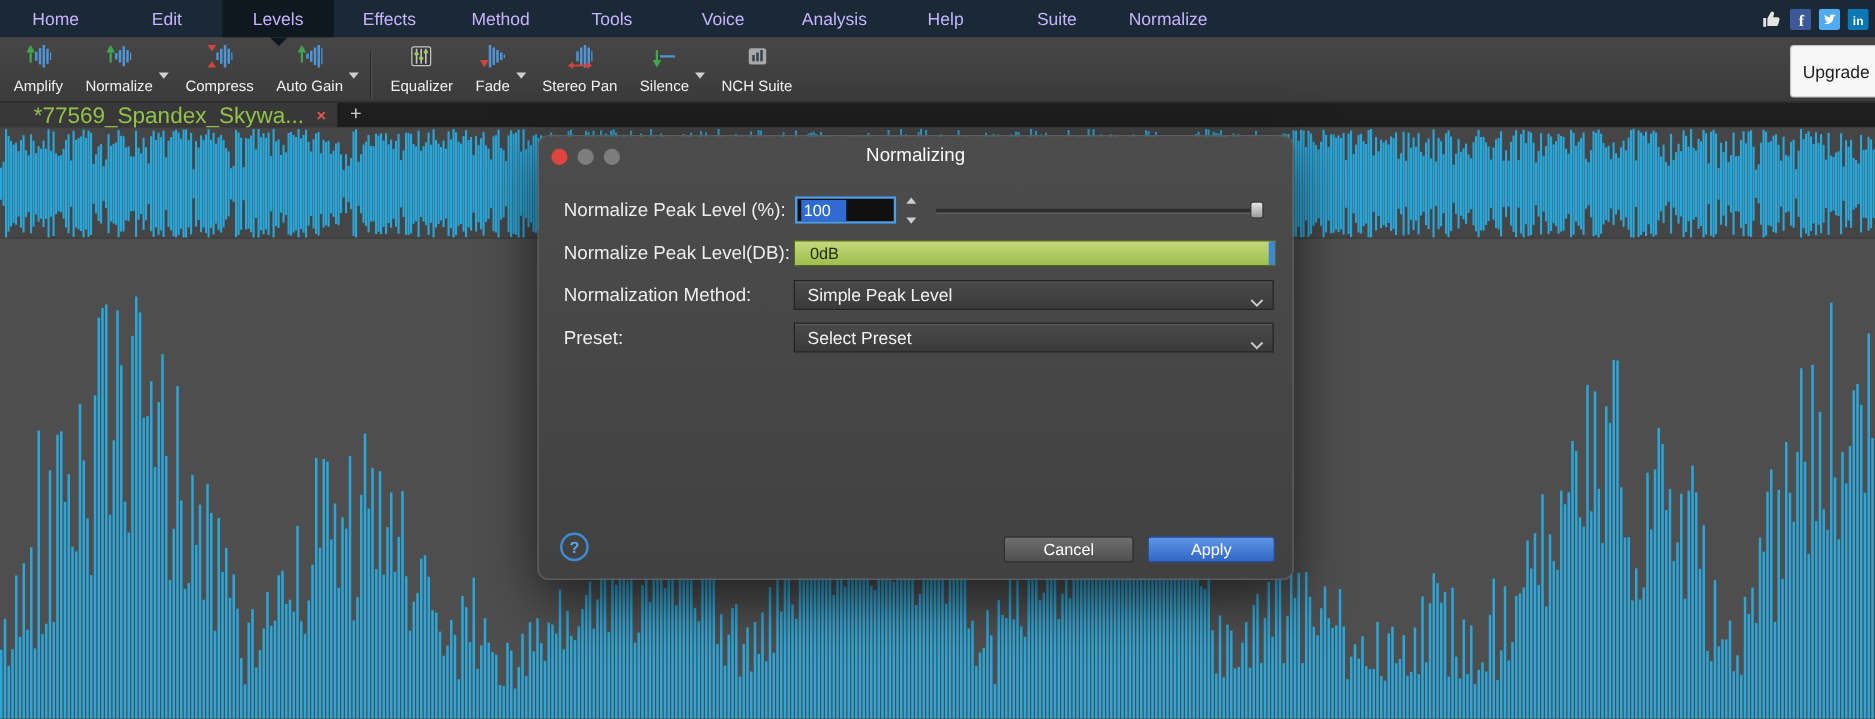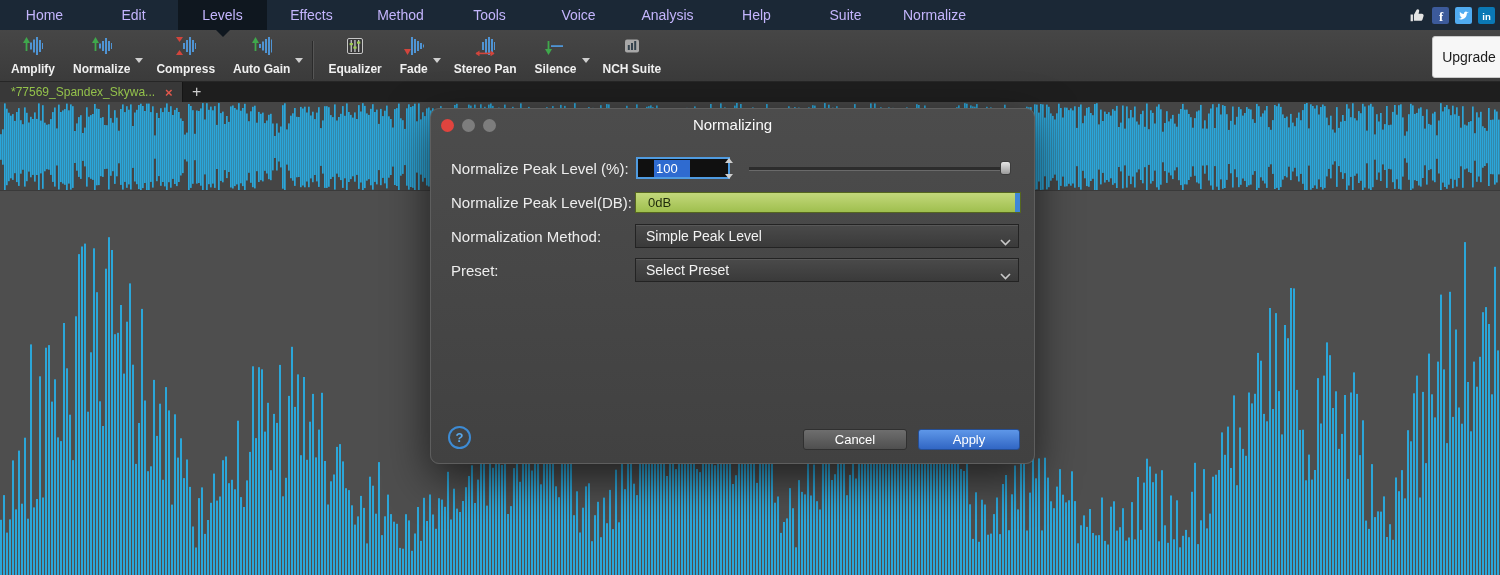--- a/index.html
+++ b/index.html
@@ -10,50 +10,50 @@
   .menubar{position:relative;height:30px;background:#1b2836;display:flex;align-items:stretch;}
   .menu-items{display:flex;}
   .menu-item{width:89px;text-align:center;line-height:30px;font-size:14px;color:#c4b5fd;cursor:pointer;white-space:nowrap;}
   .menu-item.active{background:#0f171f;}
   .social{position:absolute;right:5px;top:0;height:30px;display:flex;align-items:center;gap:6px;}
   .soc{width:17px;height:17px;display:inline-flex;align-items:center;justify-content:center;cursor:pointer;}
 
   
   .toolbar{position:relative;height:52px;background:linear-gradient(#464646,#3b3b3b);border-bottom:1px solid #262626;display:flex;align-items:center;padding-left:2px;box-sizing:border-box;}
   .notch{position:absolute;top:0;left:216px;width:0;height:0;border-left:7px solid transparent;border-right:7px solid transparent;border-top:7px solid #0f171f;}
-  .toolbar-buttons{display:flex;align-items:flex-end;font-weight:bold;}
+  .toolbar-buttons{display:flex;align-items:flex-end;}
   .tool{display:flex;flex-direction:column;align-items:center;gap:2px;padding:3px 9px;cursor:pointer;}
   .tool .tlabel{font-size:12px;color:#f0f0f0;white-space:nowrap;}
   .caret{width:0;height:0;border-left:4px solid transparent;border-right:4px solid transparent;border-top:5px solid #cfcfcf;margin:10px 4px 0 -4px;cursor:pointer;align-self:center;}
   .tsep{width:1px;height:38px;background:#2b2b2b;border-right:1px solid #565656;margin:0 5px;}
   .upgrade{position:absolute;right:-6px;top:6px;width:72px;height:40px;background:#f7f7f7;border:1px solid #c9c9c9;border-radius:3px;color:#1c1c1c;font-size:14px;display:flex;align-items:center;justify-content:center;cursor:pointer;}
 
   
   .tabbar{height:20px;background:#1e1e1e;display:flex;align-items:stretch;}
   .tab{display:flex;align-items:center;gap:10px;background:#383838;border-right:1px solid #151515;padding:0 9px 0 11px;cursor:pointer;}
-  .tab-label{font-size:12px;color:#93c24b;white-space:nowrap;}
+  .tab-label{font-size:18px;color:#93c24b;white-space:nowrap;margin-left:16px;}
   .tab-close{color:#e2584c;font-size:13px;font-weight:bold;cursor:pointer;line-height:1;}
   .newtab{width:28px;display:flex;align-items:center;justify-content:center;color:#cfcfcf;font-size:16px;cursor:pointer;}
 
   
   .wavearea{position:relative;}
   #wave-top{display:block;background:#454545;border-bottom:1px solid #3a3a3a;}
   #wave-main{display:block;background:#4e4e4e;}
 
   
   .dialog{position:absolute;left:430px;top:108px;width:605px;height:356px;background:linear-gradient(#4c4c4c,#414141);border:1px solid #5e5e5e;border-radius:9px;box-shadow:0 14px 44px rgba(0,0,0,.6);z-index:10;box-sizing:border-box;}
   .traffic{position:absolute;left:10px;top:10px;display:flex;gap:8px;}
   .tl{width:13px;height:13px;border-radius:50%;cursor:pointer;}
   .tl.red{background:#e0443e;}
   .tl.gray{background:#7d7d7d;}
   .dtitle{position:absolute;top:7px;left:0;width:100%;text-align:center;font-size:15px;color:#fafafa;}
   .drow{position:absolute;left:0;width:100%;height:26px;}
   .r1{top:47px;}.r2{top:81px;}.r3{top:115px;}.r4{top:149px;}
   .dlabel{position:absolute;left:20px;top:0;line-height:25px;font-size:15px;color:#ededed;white-space:nowrap;}
-  .numbox{position:absolute;left:205px;top:1px;width:74px;height:18px;background:#101010;border:2px solid #4f9be0;display:flex;align-items:center;padding-left:16px;cursor:text;}
+  .numbox{position:absolute;left:205px;top:1px;width:74px;height:18px;background:#101010;border:2px solid #4f9be0;display:flex;align-items:center;padding-left:3px;cursor:text;}
   .numsel{background:#2f6bd0;color:#fff;font-size:13px;padding:1px 12px 1px 2px;}
   .spin{position:absolute;left:291px;top:2px;width:14px;height:21px;display:flex;flex-direction:column;align-items:center;justify-content:space-between;cursor:pointer;}
   .spin .up{width:0;height:0;border-left:4px solid transparent;border-right:4px solid transparent;border-bottom:5px solid #cdcdcd;}
   .spin .dn{width:0;height:0;border-left:4px solid transparent;border-right:4px solid transparent;border-top:5px solid #cdcdcd;}
   .slider{position:absolute;left:318px;top:0;width:262px;height:26px;cursor:pointer;}
   .track{position:absolute;left:0;right:0;top:11px;height:3px;background:#2c2c2c;border-bottom:1px solid #6a6a6a;}
   .knob{position:absolute;top:5px;width:11px;height:14px;border-radius:3px;background:linear-gradient(#e6e6e6,#9a9a9a);border:1px solid #3c3c3c;box-sizing:border-box;cursor:grab;}
   .dbbar{position:absolute;left:204px;top:2px;width:384px;height:19px;background:linear-gradient(#c3d87b,#9fbf4e);border:1px solid #55661f;display:flex;align-items:center;}
   .dbtext{font-size:13px;color:#1f2b0b;padding-left:12px;}
   .dbhandle{position:absolute;right:0;top:0;width:5px;height:100%;background:#3e86d8;cursor:grab;}

